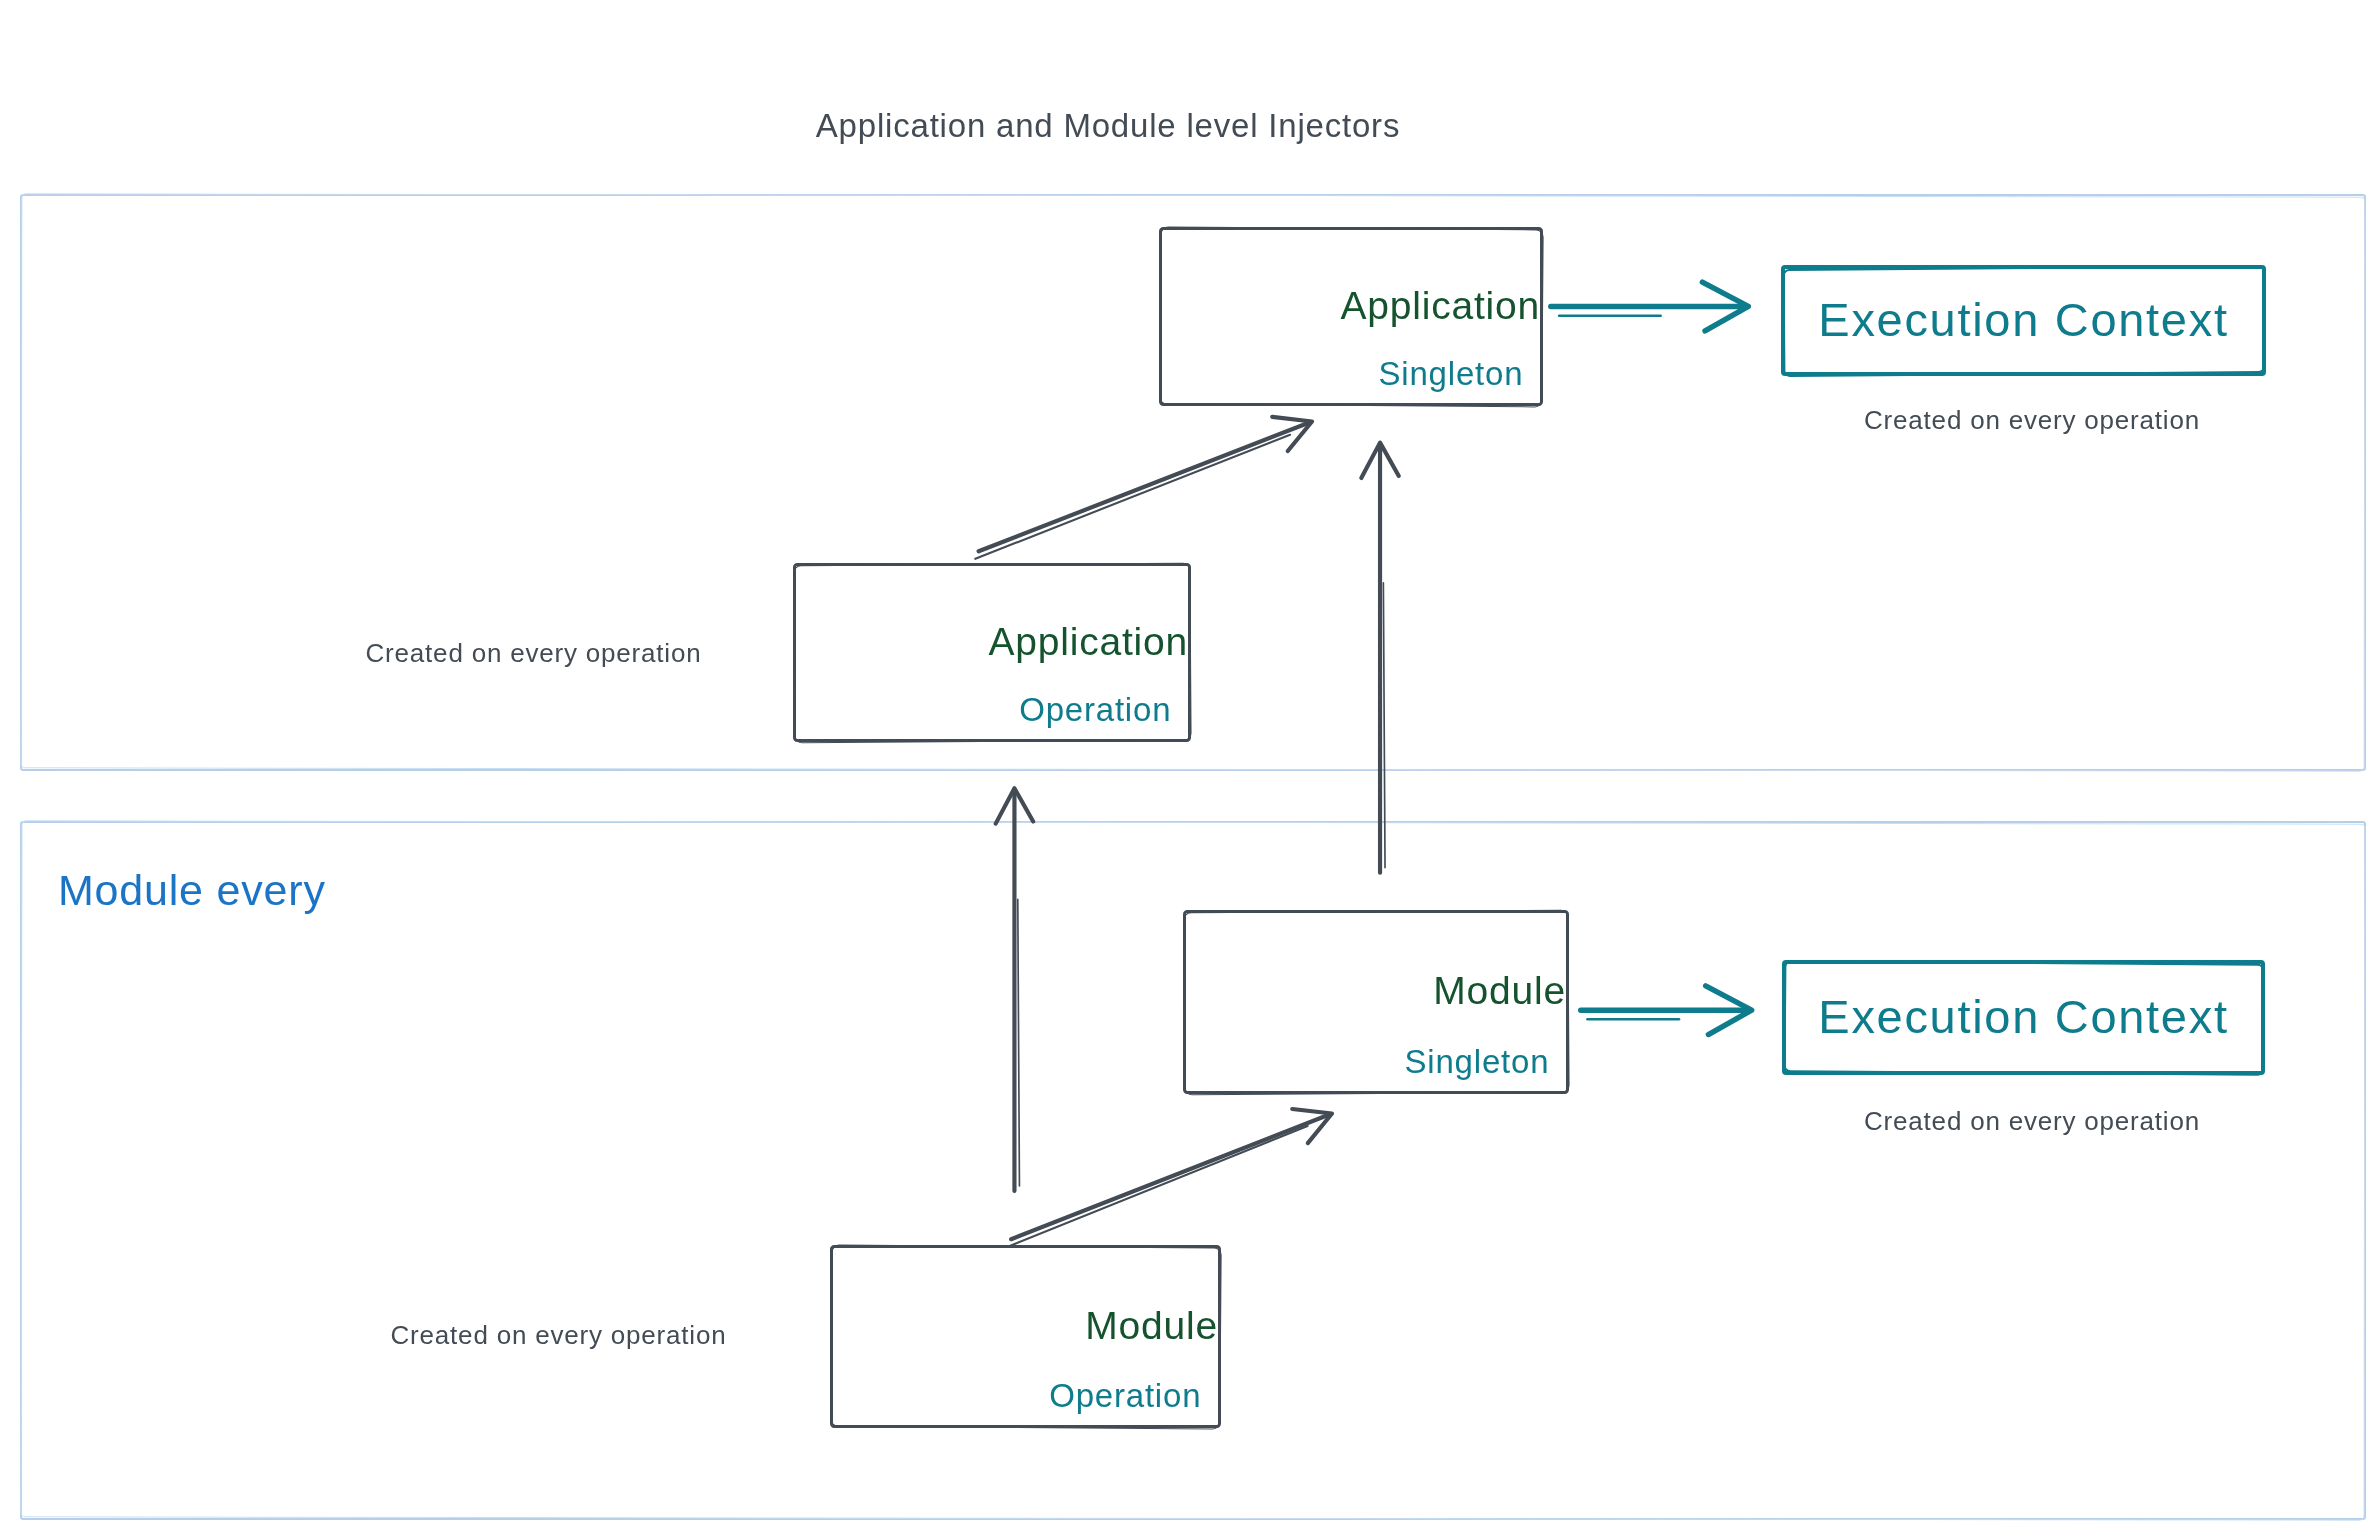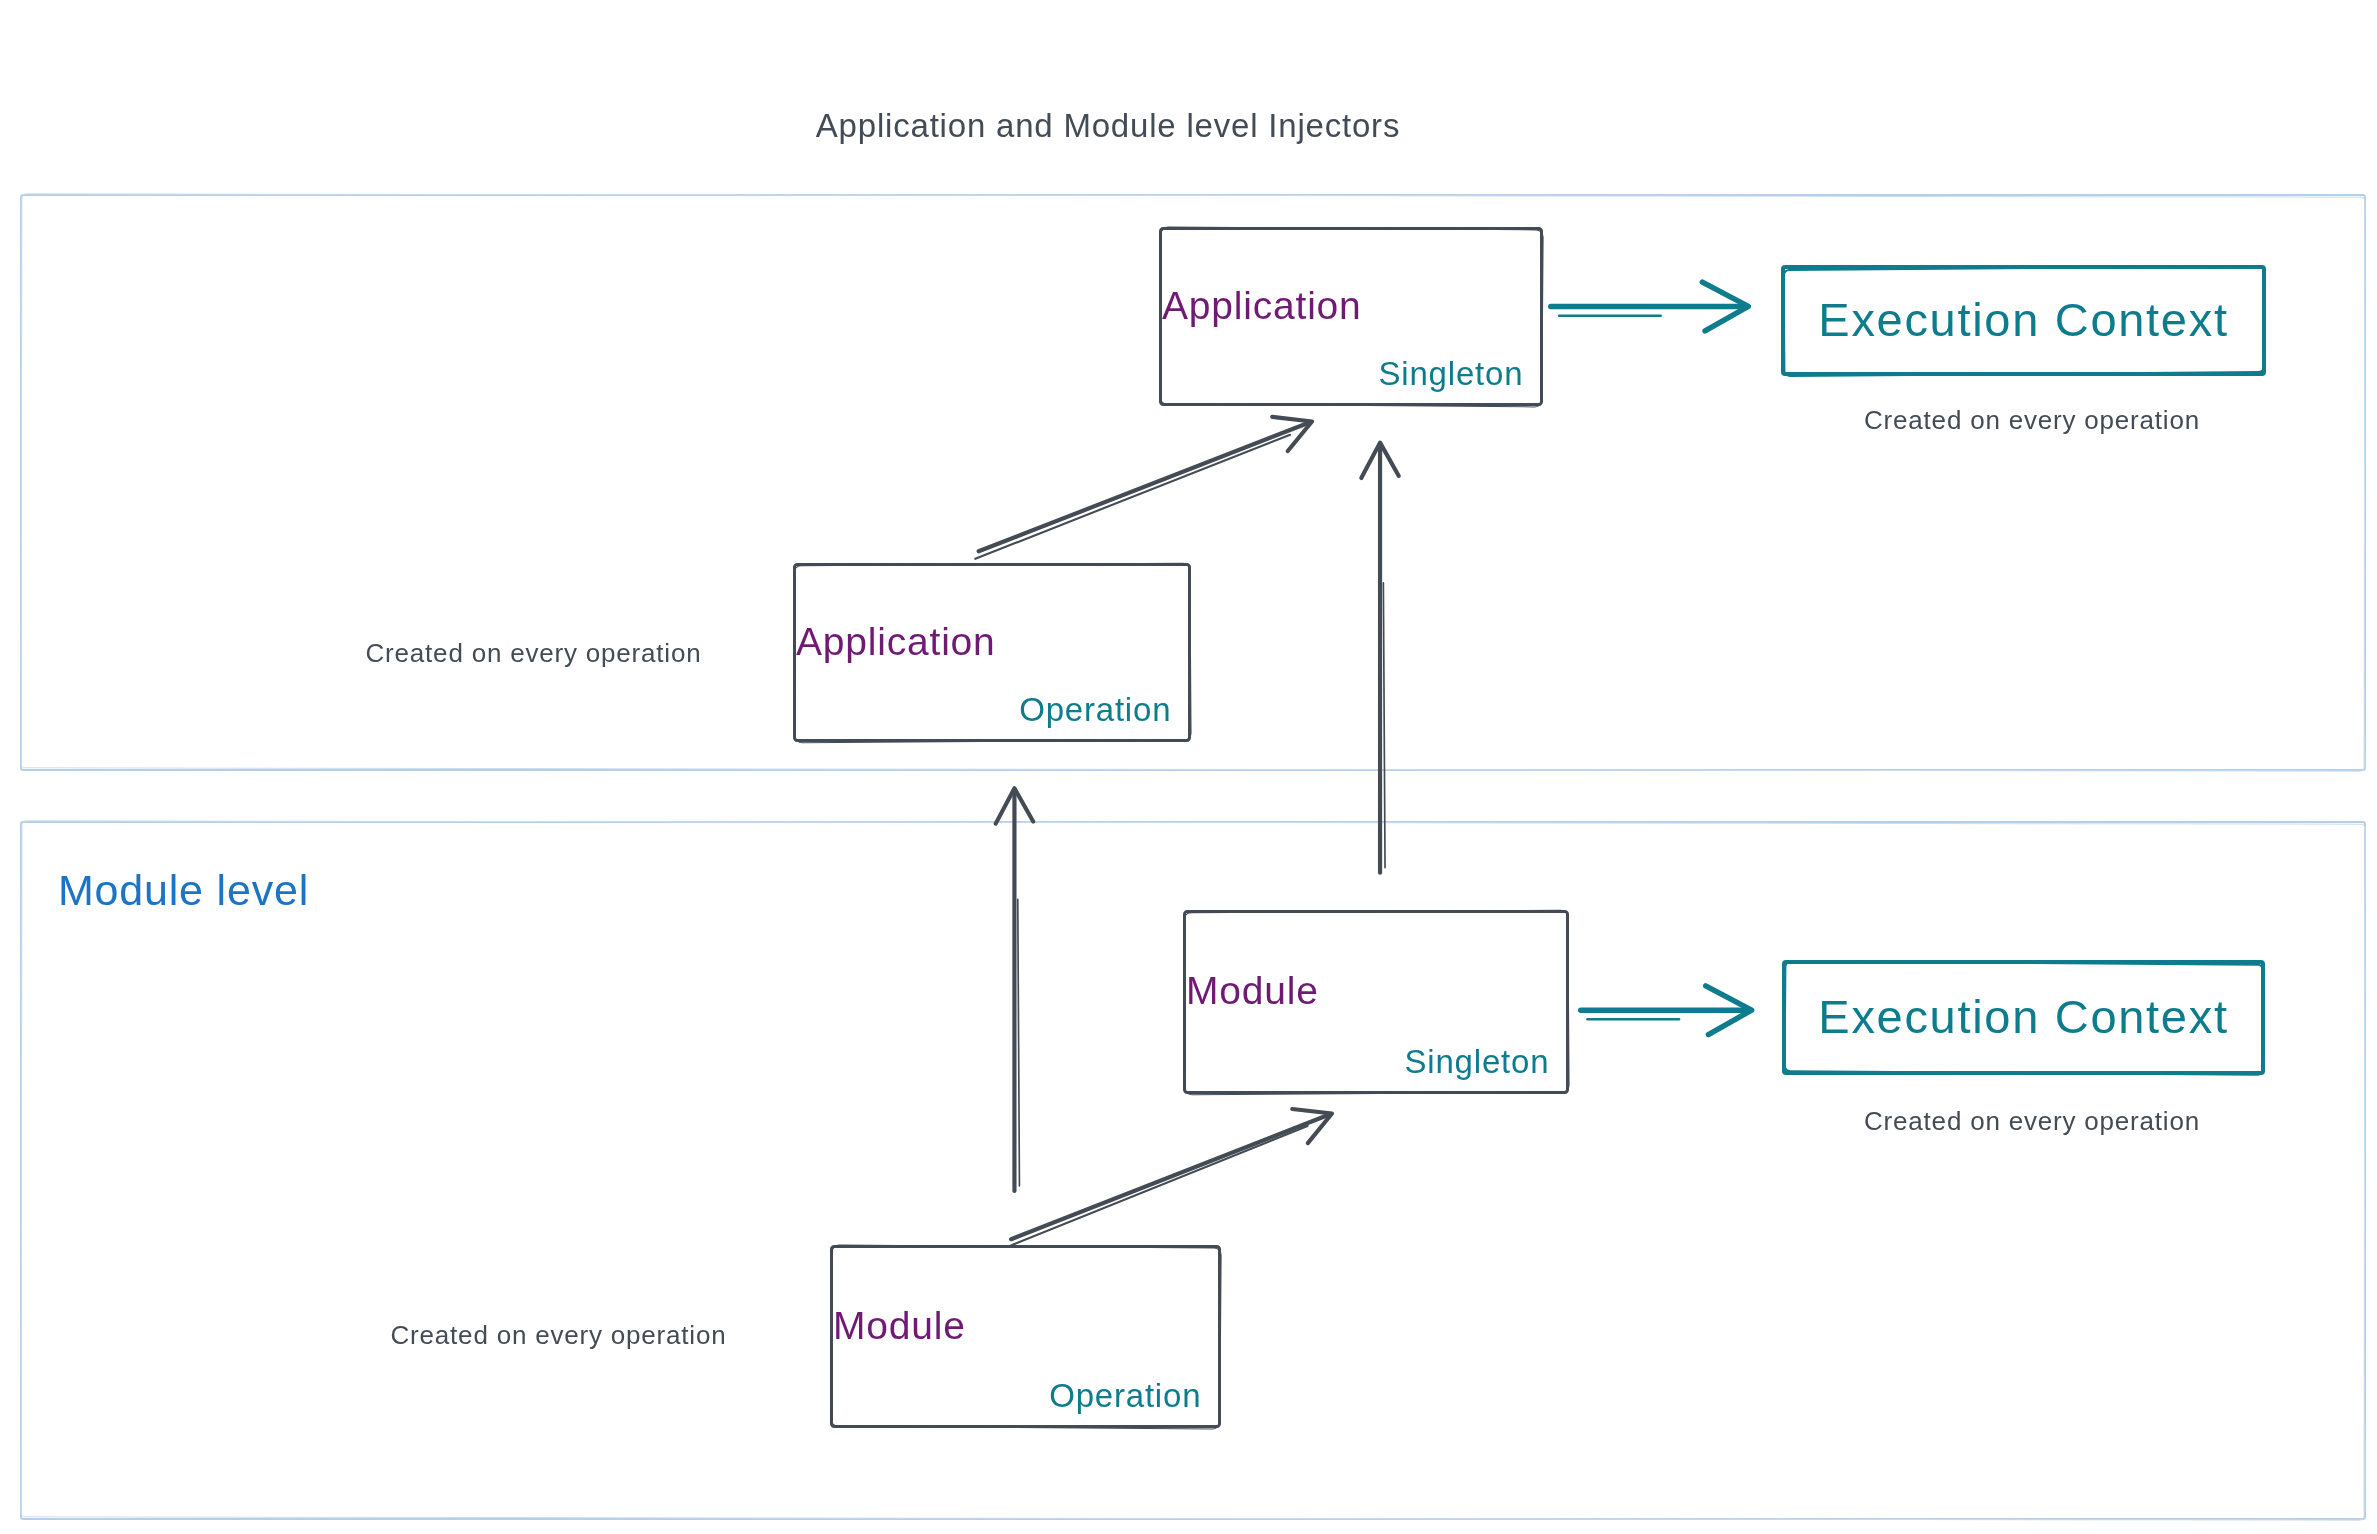--- a/index.html
+++ b/index.html
@@ -82,24 +82,24 @@
   .tilt-a::after { transform: rotate(0.45deg); }
   .tilt-b::after { transform: rotate(-0.4deg); }
   .node-app-singleton    { left: 1159px; top: 227px;  width: 378px; height: 173px; }
   .node-app-operation    { left: 793px;  top: 563px;  width: 392px; height: 173px; }
   .node-module-singleton { left: 1183px; top: 910px; width: 380px; height: 178px; }
   .node-module-operation { left: 830px;  top: 1245px; width: 385px; height: 177px; }
   .node-title {
     position: absolute;
     left: 0; right: 0; top: 44%;
     transform: translateY(-50%);
-    text-align: left;
+    text-align: right;
     font-size: 39px;
     letter-spacing: 0.8px;
-    color: #701a75;
+    color: #14532d;
     white-space: nowrap;
   }
   .node-scope {
     position: absolute;
     right: 16.7px; bottom: 10px;
     font-size: 33px;
     letter-spacing: 0.8px;
     color: #0e7c8c;
     white-space: nowrap;
   }
@@ -156,21 +156,21 @@
 </head>
 <body>
 
 <div class="canvas">
 
   <div class="subtitle">Application and Module level Injectors</div>
 
   <div class="section-frame frame-app"></div>
 
   <div class="section-frame frame-module"></div>
-  <div class="section-label label-module">Module level</div>
+  <div class="section-label label-module">Module every</div>
 
   <div class="node node-app-singleton tilt-a">
     <div class="node-title">Application</div>
     <div class="node-scope">Singleton</div>
   </div>
 
   <div class="node node-app-operation tilt-b">
     <div class="node-title">Application</div>
     <div class="node-scope">Operation</div>
   </div>

